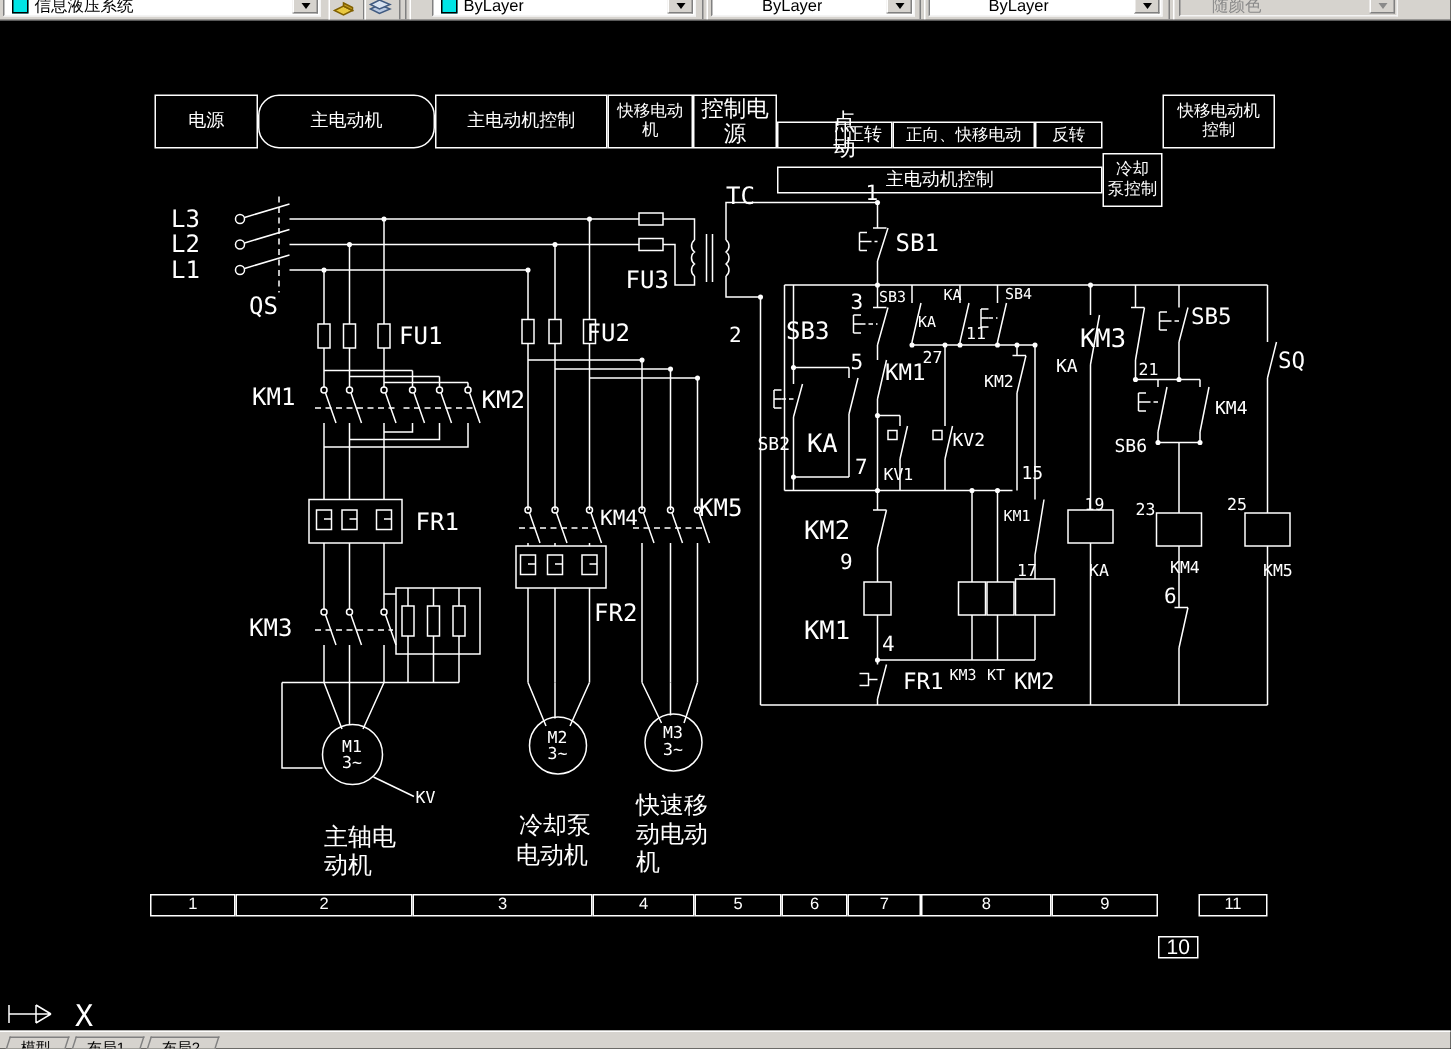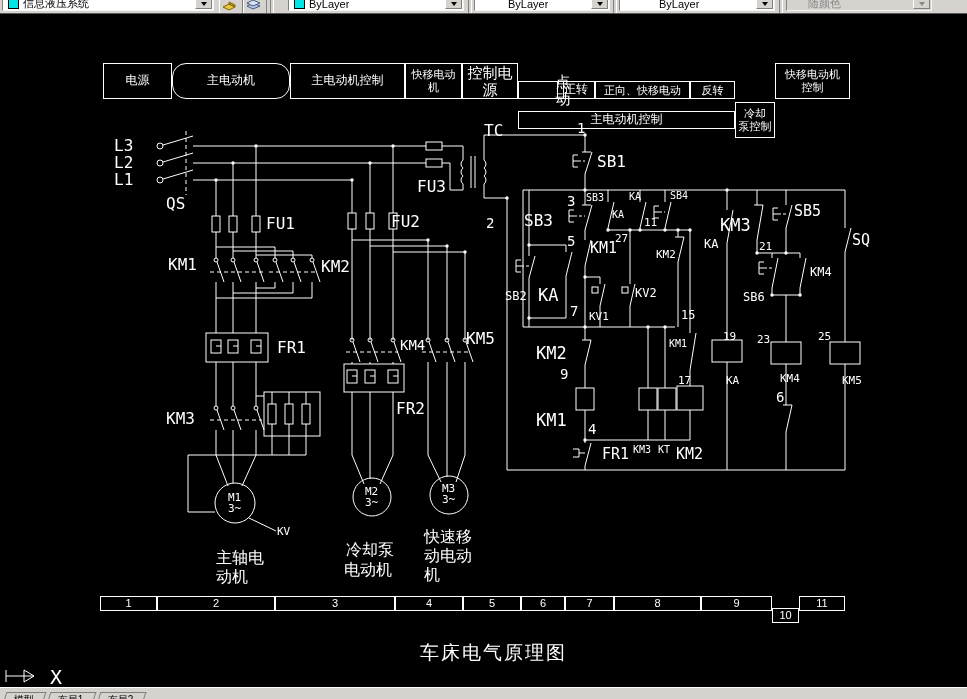--- a/index.html
+++ b/index.html
@@ -407,22 +407,21 @@
   <div id="strip">
       <div class="scell" style="left: 100px; top: 596px; width: 57px; height: 15px; font-size: 11px;">1</div>
       <div class="scell" style="left: 157px; top: 596px; width: 118px; height: 15px; font-size: 11px;">2</div>
       <div class="scell" style="left: 275px; top: 596px; width: 120px; height: 15px; font-size: 11px;">3</div>
       <div class="scell" style="left: 395px; top: 596px; width: 68px; height: 15px; font-size: 11px;">4</div>
       <div class="scell" style="left: 463px; top: 596px; width: 58px; height: 15px; font-size: 11px;">5</div>
       <div class="scell" style="left: 521px; top: 596px; width: 44px; height: 15px; font-size: 11px;">6</div>
       <div class="scell" style="left: 565px; top: 596px; width: 49px; height: 15px; font-size: 11px;">7</div>
       <div class="scell" style="left: 614px; top: 596px; width: 87px; height: 15px; font-size: 11px;">8</div>
       <div class="scell" style="left: 701px; top: 596px; width: 71px; height: 15px; font-size: 11px;">9</div>
-      <div class="scell" style="left: 772px; top: 608px; width: 27px; height: 15px; font-size: 11px;">10</div>
+      <div class="scell" style="left: 772px; top: 624px; width: 27px; height: 15px; font-size: 14px;">10</div>
       <div class="scell" style="left: 799px; top: 596px; width: 46px; height: 15px; font-size: 11px;">11</div>
     </div>
 
-  <div id="dwg-title">车床电气原理图</div>
 
   <div id="statusbar">
     <span class="mtab"><span>模型</span></span><span class="mtab"><span>布局1</span></span><span class="mtab"><span>布局2</span></span>
   </div>
 </div>
 
 </body></html>

